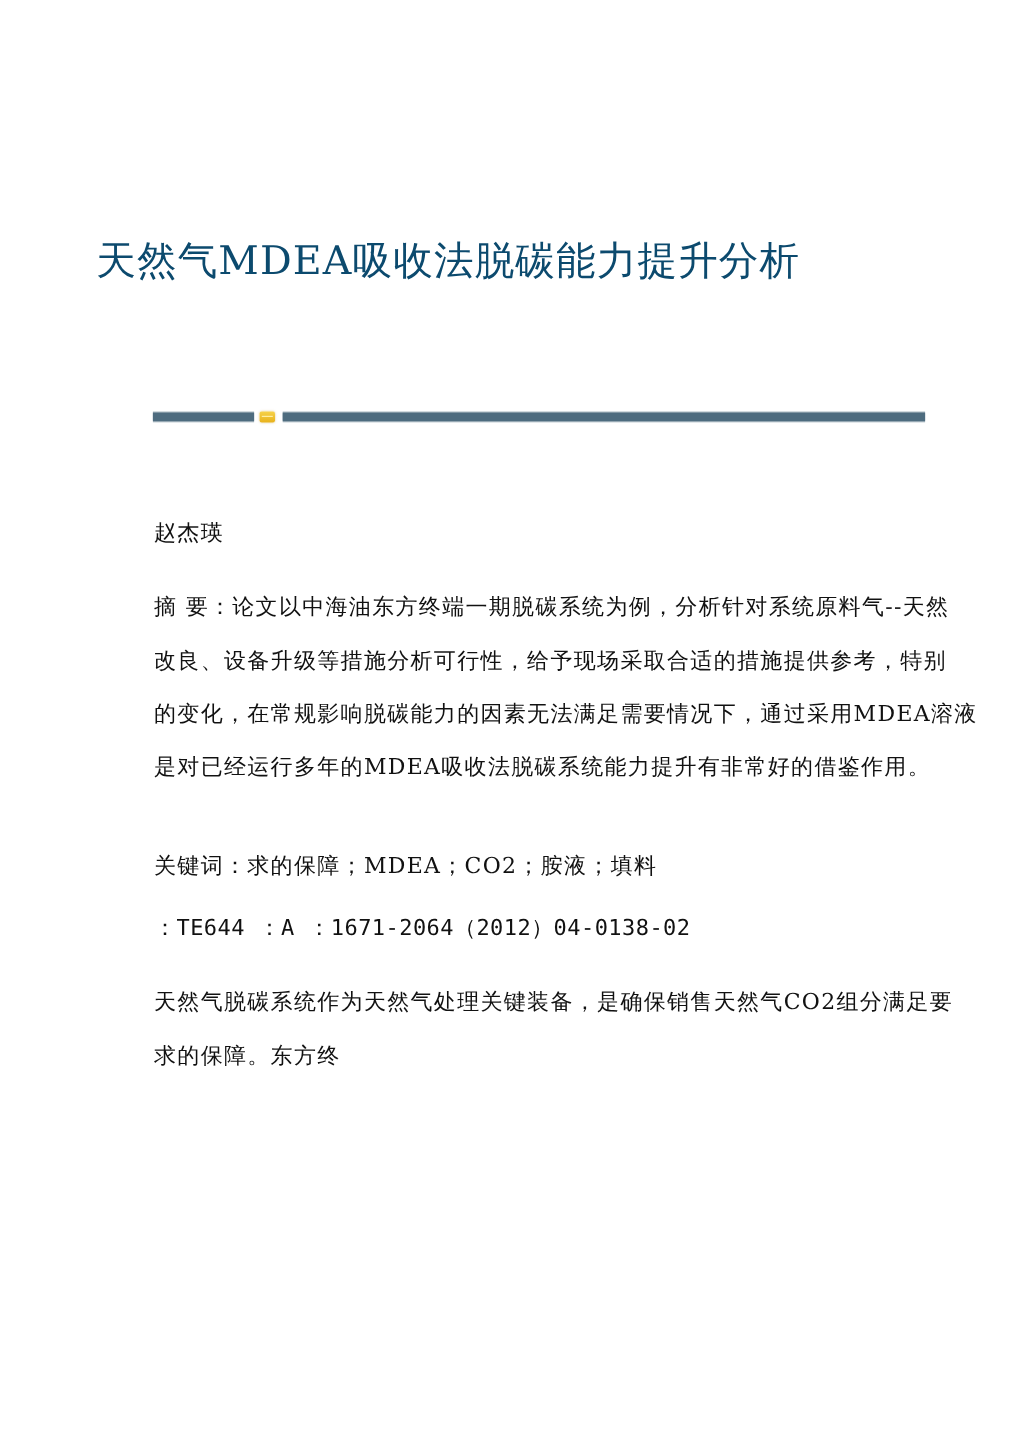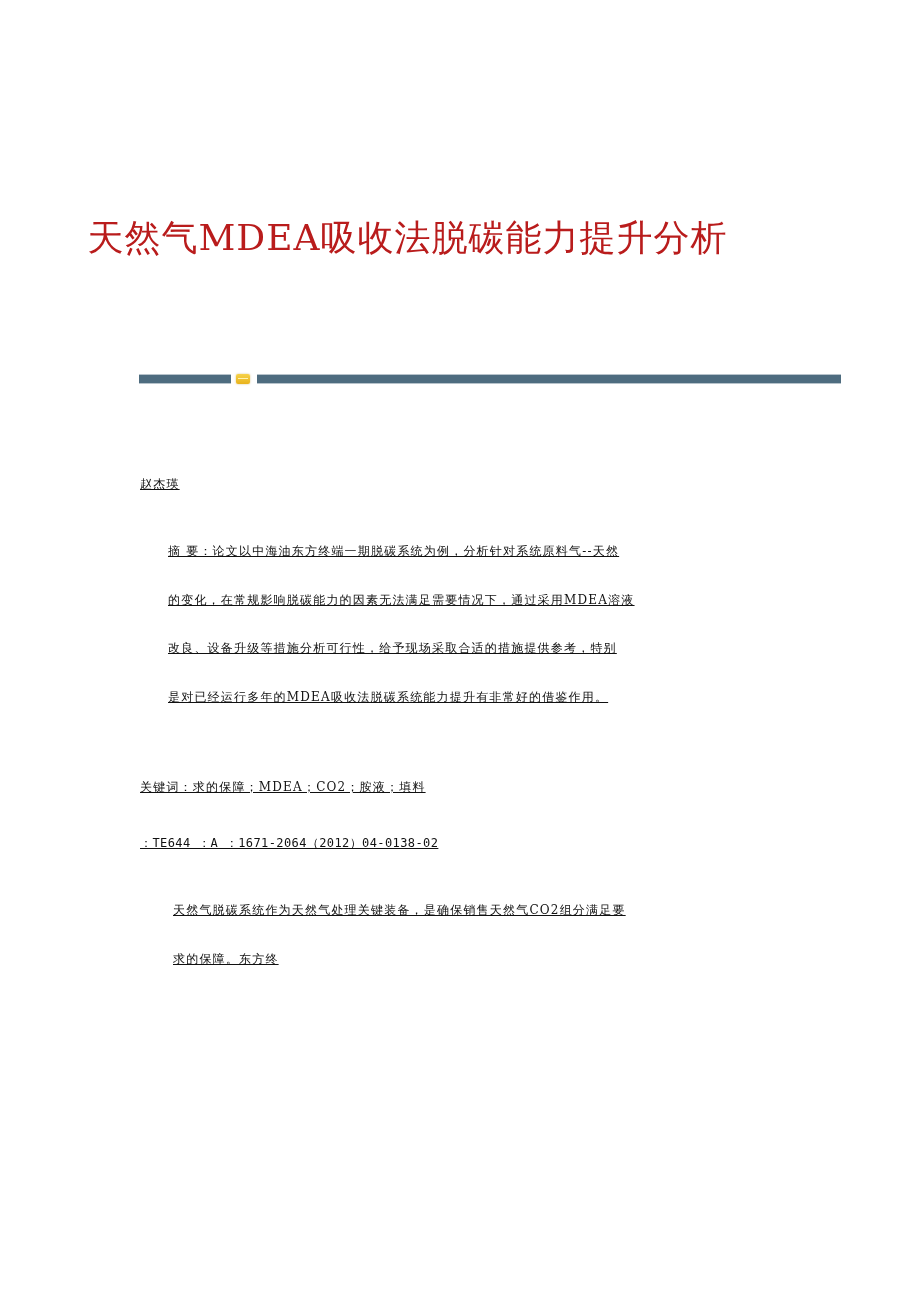--- a/index.html
+++ b/index.html
@@ -18,21 +18,21 @@
     .page-title {
       position: absolute;
       left: 0;
       top: 188px;
       width: 815px;
       text-align: center;
       font-size: 36px;
       line-height: 52px;
       letter-spacing: 1px;
       font-family: "DejaVu Serif", "Liberation Serif", serif;
-      color: #b91c1c;
+      color: #0c4a6e;
       font-weight: normal;
     }
     .divider {
       position: absolute;
       top: 374px;
       left: 139px;
       width: 702px;
       height: 10px;
     }
     .divider .bar-left {
@@ -69,48 +69,45 @@
       left: 2px;
       right: 2px;
       top: 4px;
       height: 1px;
       background: #fff3b0;
     }
     .body-text {
       position: absolute;
       left: 140px;
       width: 640px;
-      font-size: 12px;
+      font-size: 20px;
       letter-spacing: 1.2px;
       color: #111111;
-      text-decoration: underline;
     }
     .author {
       top: 472px;
       line-height: 24px;
     }
     .abstract {
       top: 527px;
       line-height: 48.5px;
-      margin-left: 28px;
     }
     .keywords {
       top: 775px;
       line-height: 24px;
     }
     .classification {
       top: 831px;
       line-height: 24px;
       font-family: "DejaVu Sans Mono", "Liberation Mono", monospace;
       letter-spacing: 0.4px;
     }
     .para1 {
       top: 886px;
       line-height: 48.5px;
-      margin-left: 33px;
     }
     .para2 {
       top: 989px;
       line-height: 48.5px;
     }
     .line {
       display: block;
       white-space: nowrap;
     }
   </style>
@@ -122,22 +119,22 @@
 <div class="divider">
   <div class="bar-left"></div>
   <div class="ornament"></div>
   <div class="bar-right"></div>
 </div>
 
 <div class="body-text author">赵杰瑛</div>
 
 <div class="body-text abstract">
   <span class="line">摘 要：论文以中海油东方终端一期脱碳系统为例，分析针对系统原料气--天然</span>
+  <span class="line">改良、设备升级等措施分析可行性，给予现场采取合适的措施提供参考，特别</span>
   <span class="line">的变化，在常规影响脱碳能力的因素无法满足需要情况下，通过采用MDEA溶液</span>
-  <span class="line">改良、设备升级等措施分析可行性，给予现场采取合适的措施提供参考，特别</span>
   <span class="line">是对已经运行多年的MDEA吸收法脱碳系统能力提升有非常好的借鉴作用。</span>
 </div>
 
 <div class="body-text keywords">关键词：求的保障；MDEA；CO2；胺液；填料</div>
 
 <div class="body-text classification">：TE644 ：A ：1671-2064（2012）04-0138-02</div>
 
 <div class="body-text para1">
   <span class="line">天然气脱碳系统作为天然气处理关键装备，是确保销售天然气CO2组分满足要</span>
   <span class="line">求的保障。东方终</span>

